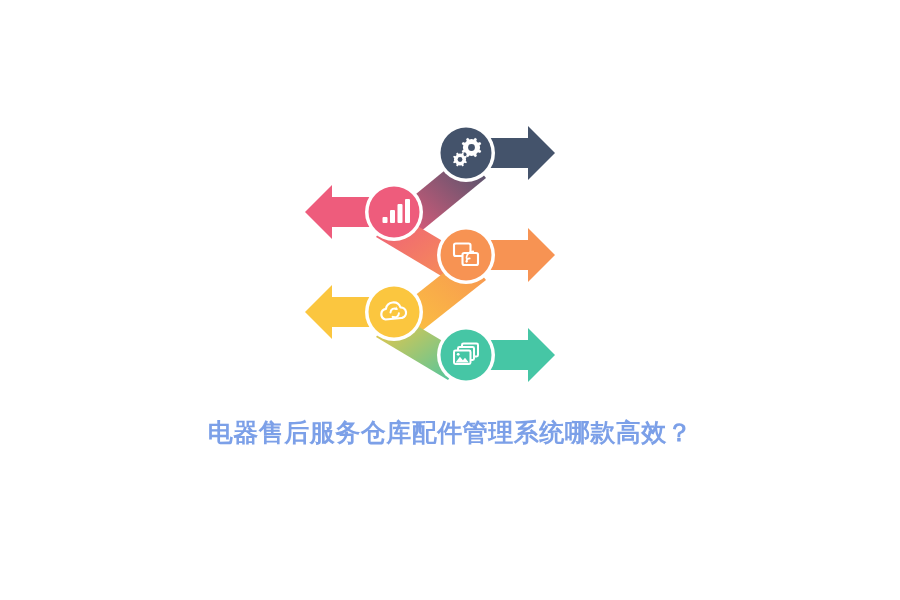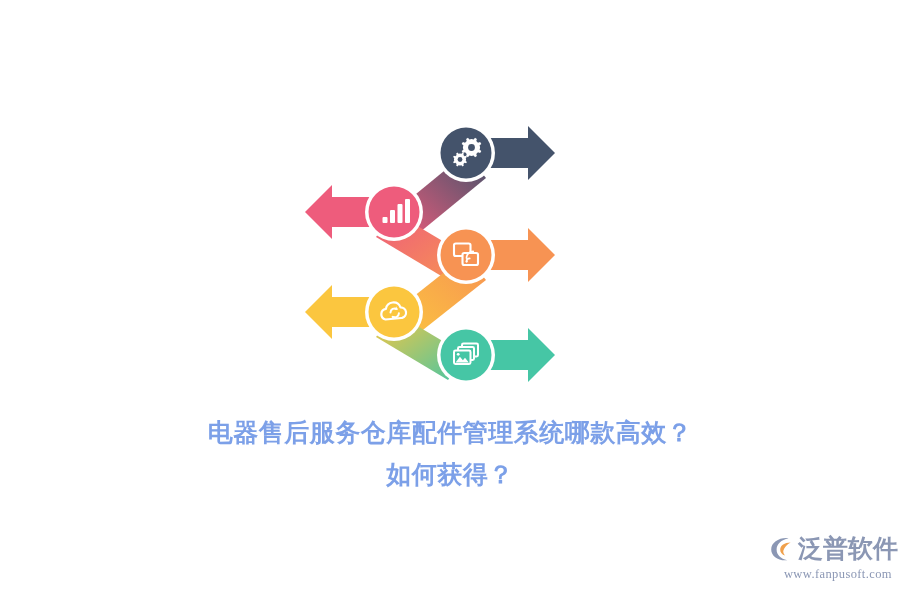--- a/index.html
+++ b/index.html
@@ -159,29 +159,16 @@
           <rect x="164" y="250.5" width="16.5" height="13.5" rx="1.4" fill="#46C6A5" stroke="#ffffff" stroke-width="2"></rect>
           <path d="M165.6 262.4 l4.3 -5.6 l3 3.5 l2.1 -2.6 l3.8 4.7 Z" fill="#ffffff"></path>
           <circle cx="168.2" cy="254.3" r="1.4" fill="#ffffff"></circle>
         </g>
       </g>
     </svg>
   </div>
 
   <div class="headline">
     <span class="ln">电器售后服务仓库配件管理系统哪款高效？</span>
-    <span class="ln">如何获得？</span>
   </div>
 
-  <div class="logo">
-    <div class="logo-row">
-      <span class="logo-mark">
-        <svg width="28" height="28" viewBox="0 0 28 28" xmlns="http://www.w3.org/2000/svg">
-          <path d="M20.5 3.2 C11.5 2.2 3.2 7.4 3.2 14.4 C3.2 21.2 10.5 26.2 19.3 25.2 C12.6 23.6 8.6 19.6 8.6 14.4 C8.6 9.1 13.2 4.8 20.5 3.2 Z" fill="#8B97B4"></path>
-          <path d="M22.6 7.5 C16.6 7.5 12.2 10.6 12.2 14.7 C12.2 17.4 14.1 19.6 17.1 20.6 C15.6 18.9 15 17.2 15.4 15.6 C16.2 12.2 19.3 9.3 22.6 7.5 Z" fill="#F0A04B"></path>
-        </svg>
-      </span>
-      <span class="logo-word">泛普软件</span>
-    </div>
-    <div class="logo-url">www.fanpusoft.com</div>
-  </div>
 
 </div>
 
 </body></html>

